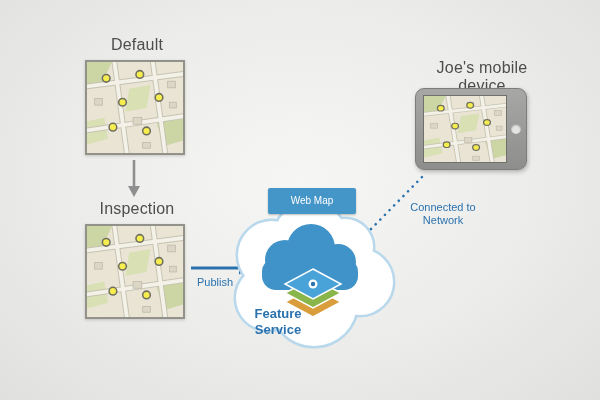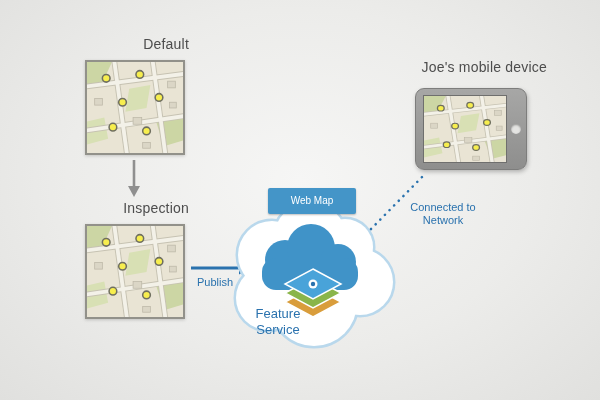--- a/index.html
+++ b/index.html
@@ -9,23 +9,23 @@
     width: 600px;
     height: 400px;
     overflow: hidden;
     background: radial-gradient(ellipse at 50% 45%, #f6f6f5 0%, #ececea 55%, #e0e0de 100%);
     font-family: "Liberation Sans", sans-serif;
   }
   .scene { position: absolute; left: 0; top: 0; }
 
   .node-label {
     position: absolute;
-    font-size: 14px;
+    font-size: 16px;
     color: #4d4d4d;
-    text-align: right;
+    text-align: center;
     letter-spacing: 0.2px;
   }
   .blue-label {
     position: absolute;
     font-size: 11px;
     color: #2a72ae;
     text-align: center;
     line-height: 13px;
   }
   .service-label {
@@ -192,21 +192,21 @@
   <div class="map-frame" style="left:85px; top:224px;">
     <svg width="96" height="91" viewBox="0 0 100 95" preserveAspectRatio="none">
       <use href="#mapThumb" width="100" height="95"></use>
     </svg>
   </div>
 
   <div class="blue-label" style="left:184px; top:248px; width:62px;margin-top:28px;">Publish</div>
 
   <div class="badge">Web Map</div>
 
-  <div class="service-label" style="left:247px; top:306px; width:62px; z-index:3;">Feature Service</div>
+  <div class="service-label" style="left:247px; top:306px; width:62px; z-index:3;font-weight:bold;">Feature Service</div>
 
   <div class="blue-label" style="left:406px; top:201px; width:74px;">Connected to Network</div>
 
   <div class="node-label" style="left:417px; top:59px; width:130px;">Joe's mobile device</div>
   <div class="tablet">
     <div class="tablet-screen">
       <svg width="84" height="68" viewBox="0 0 100 95" preserveAspectRatio="none">
         <use href="#mapThumb" width="100" height="95"></use>
       </svg>
     </div>

